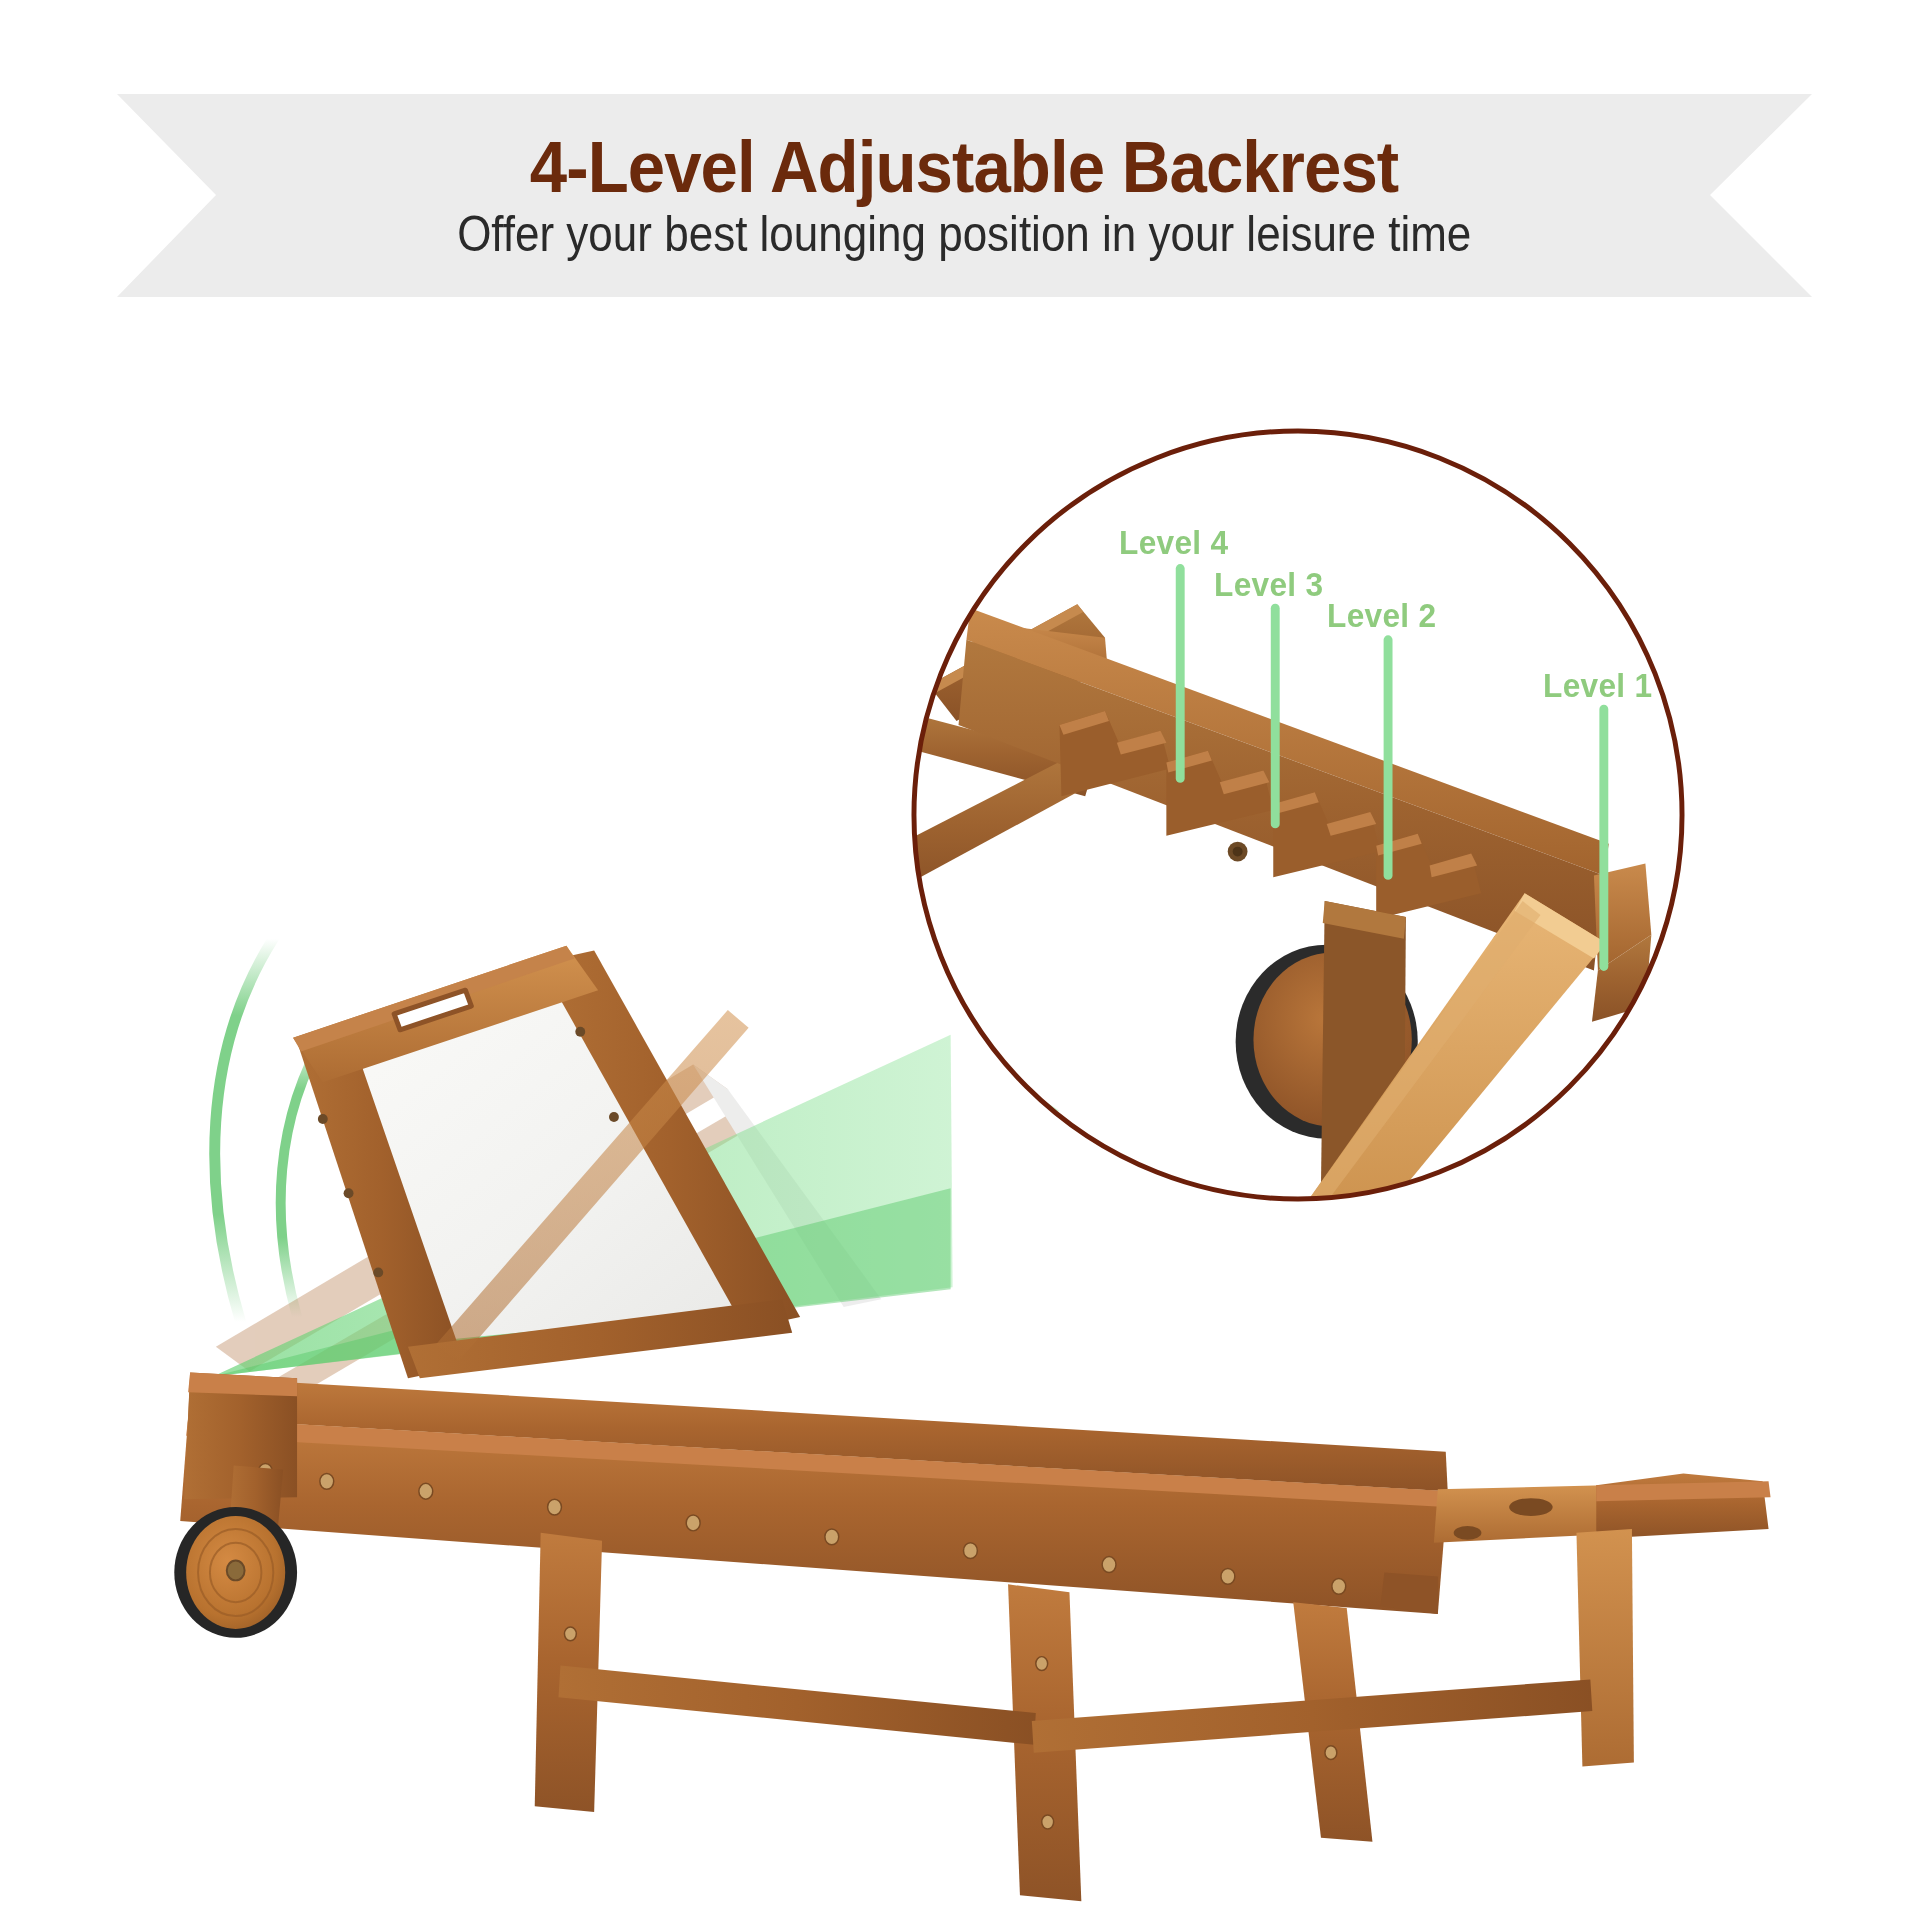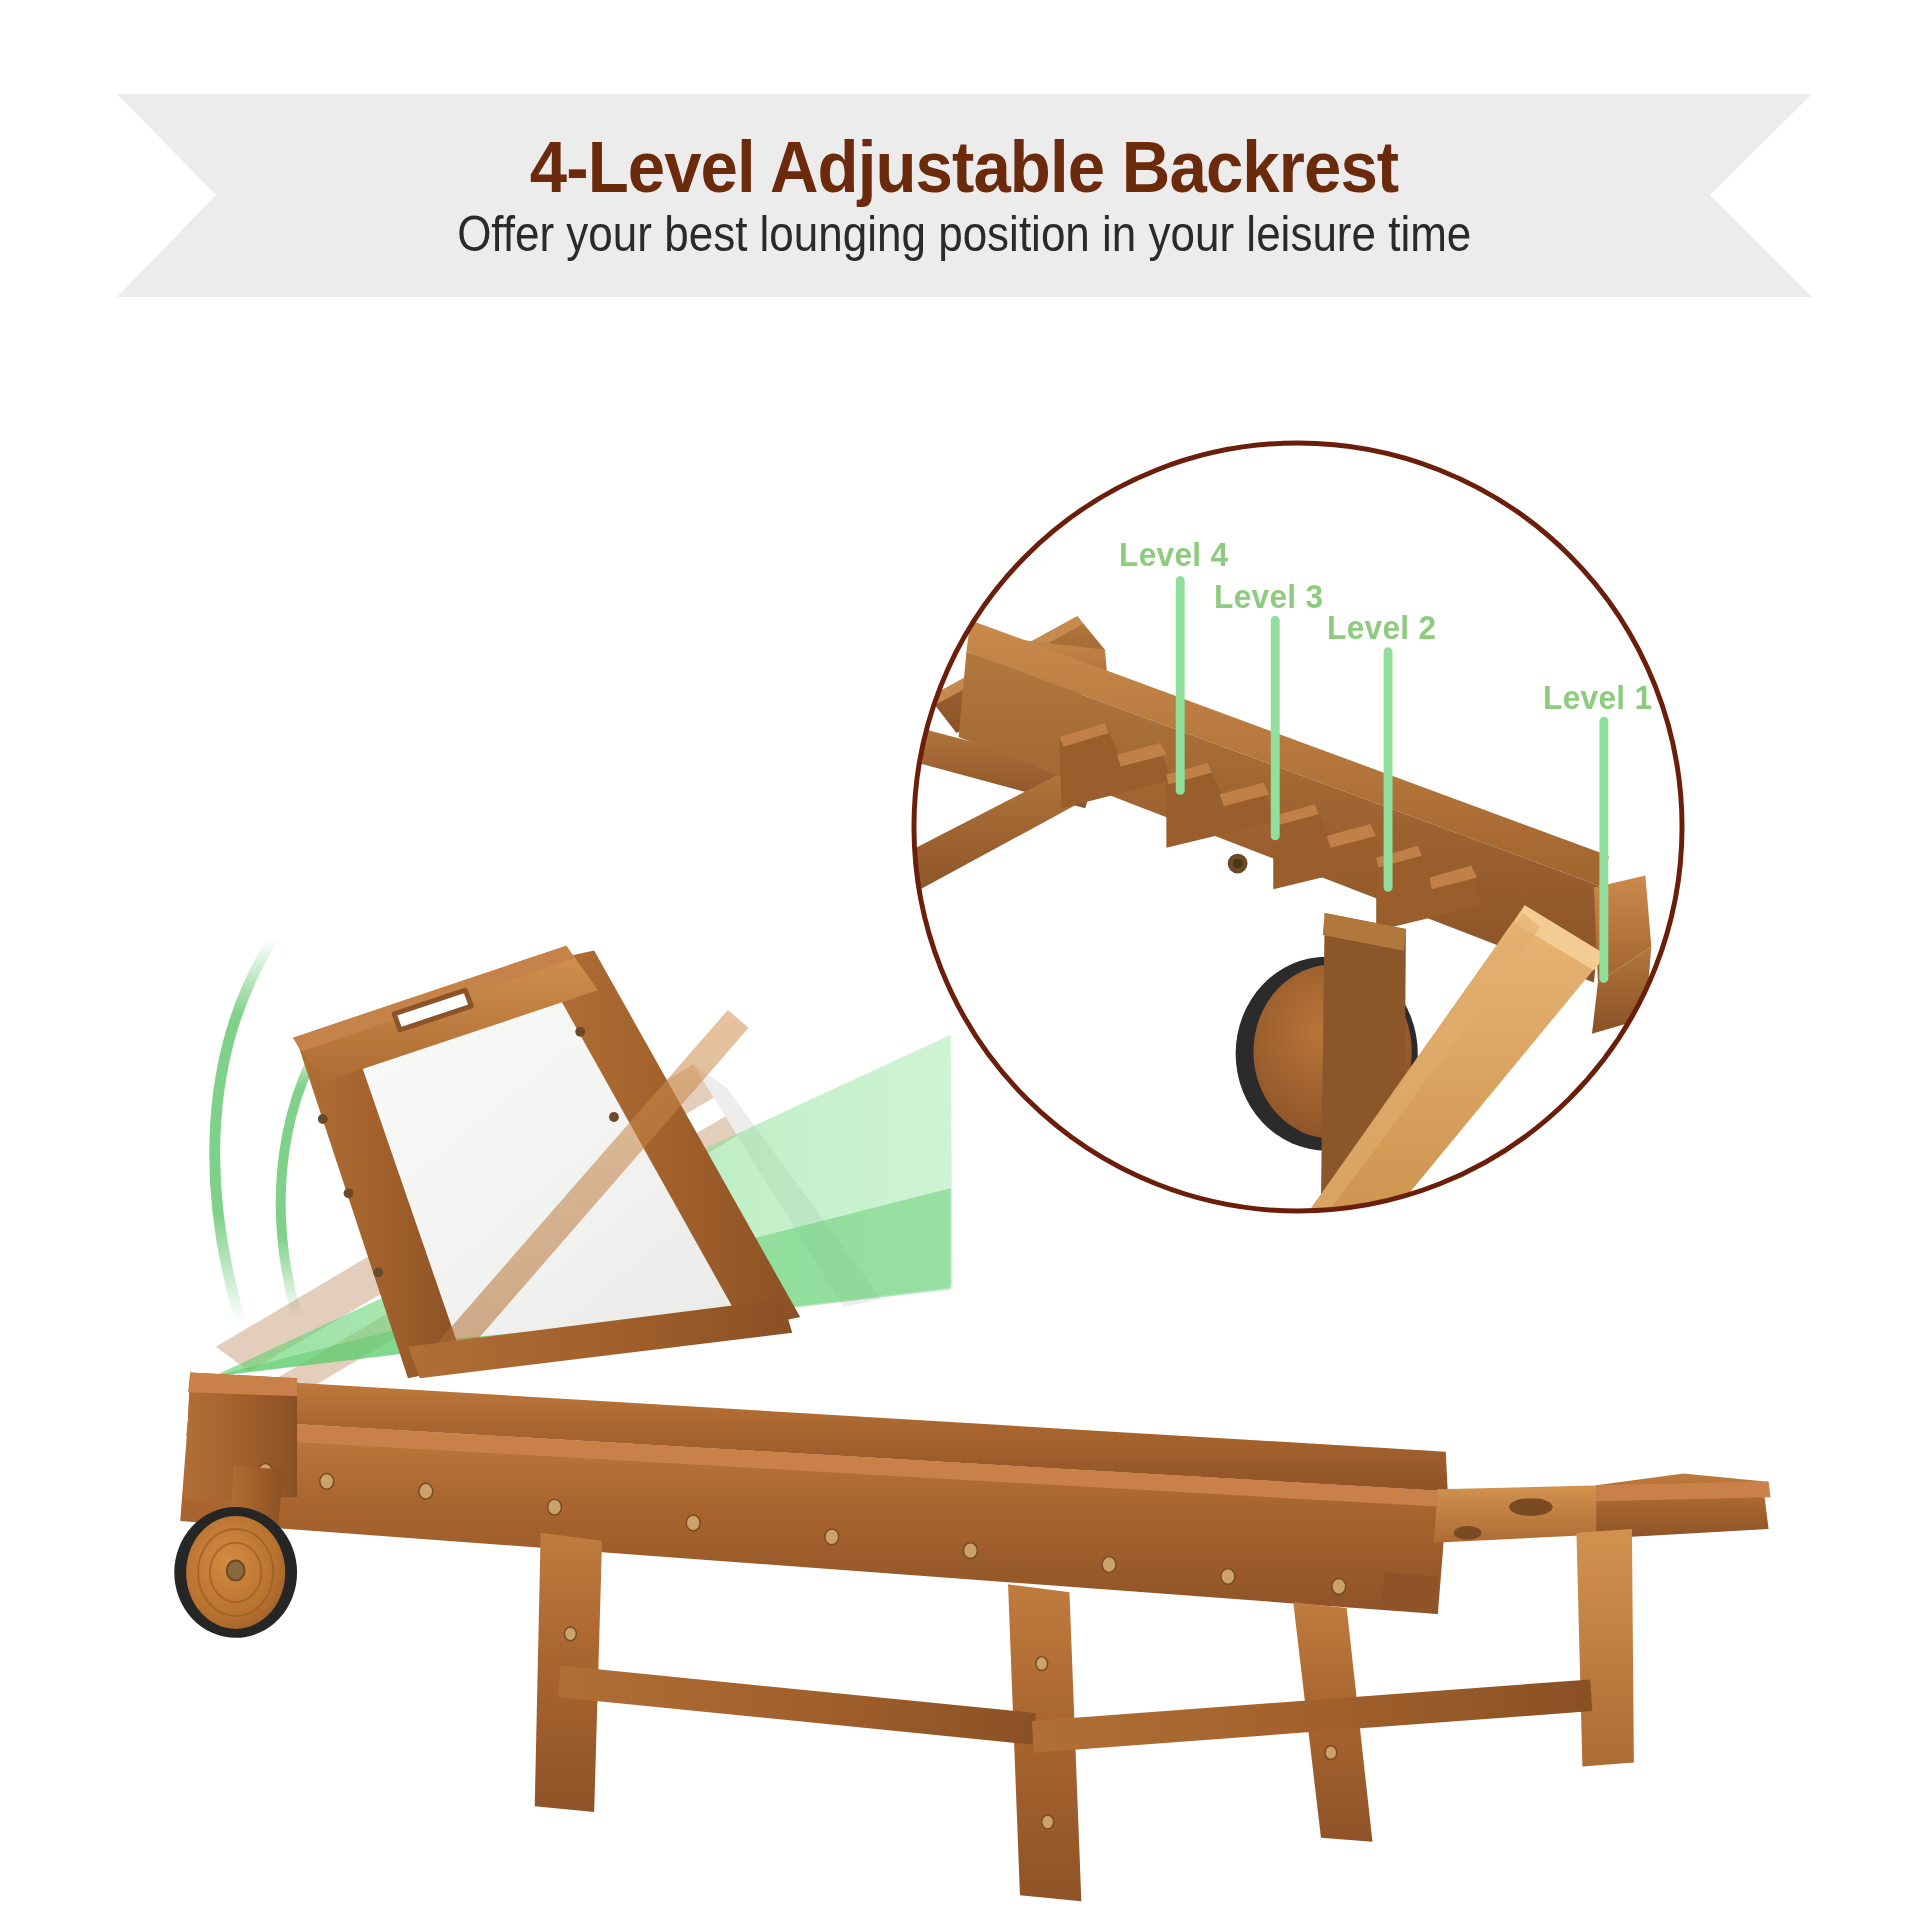--- a/index.html
+++ b/index.html
@@ -16,21 +16,21 @@
   .title{font-size:73px;font-weight:700;letter-spacing:-1px;line-height:1.02;
          color:#6B2A0C;white-space:nowrap;transform:scaleX(.92);margin:0 0 4px 0;}
   .subtitle{font-size:50px;font-weight:400;color:#2a2a2a;white-space:nowrap;
             transform:scaleX(.88);line-height:1.05;margin:0;}
 
   
   .scene{position:absolute;left:0;top:297px;width:1927px;height:1630px;}
   .scene svg{position:absolute;left:0;top:0;width:1927px;height:1630px;overflow:visible;}
 
   
-  .callout{position:absolute;left:911px;top:440px;width:774px;height:774px;}
+  .callout{position:absolute;left:911px;top:428px;width:774px;height:774px;}
   .callout > svg{position:absolute;left:0;top:0;width:774px;height:774px;}
 
   .lvl{position:absolute;font-size:34px;font-weight:700;color:#8FCB7E;
        white-space:nowrap;transform:scaleX(.93);letter-spacing:0.3px;}
 </style>
 </head>
 <body>
 
 <div id="stage">
 

